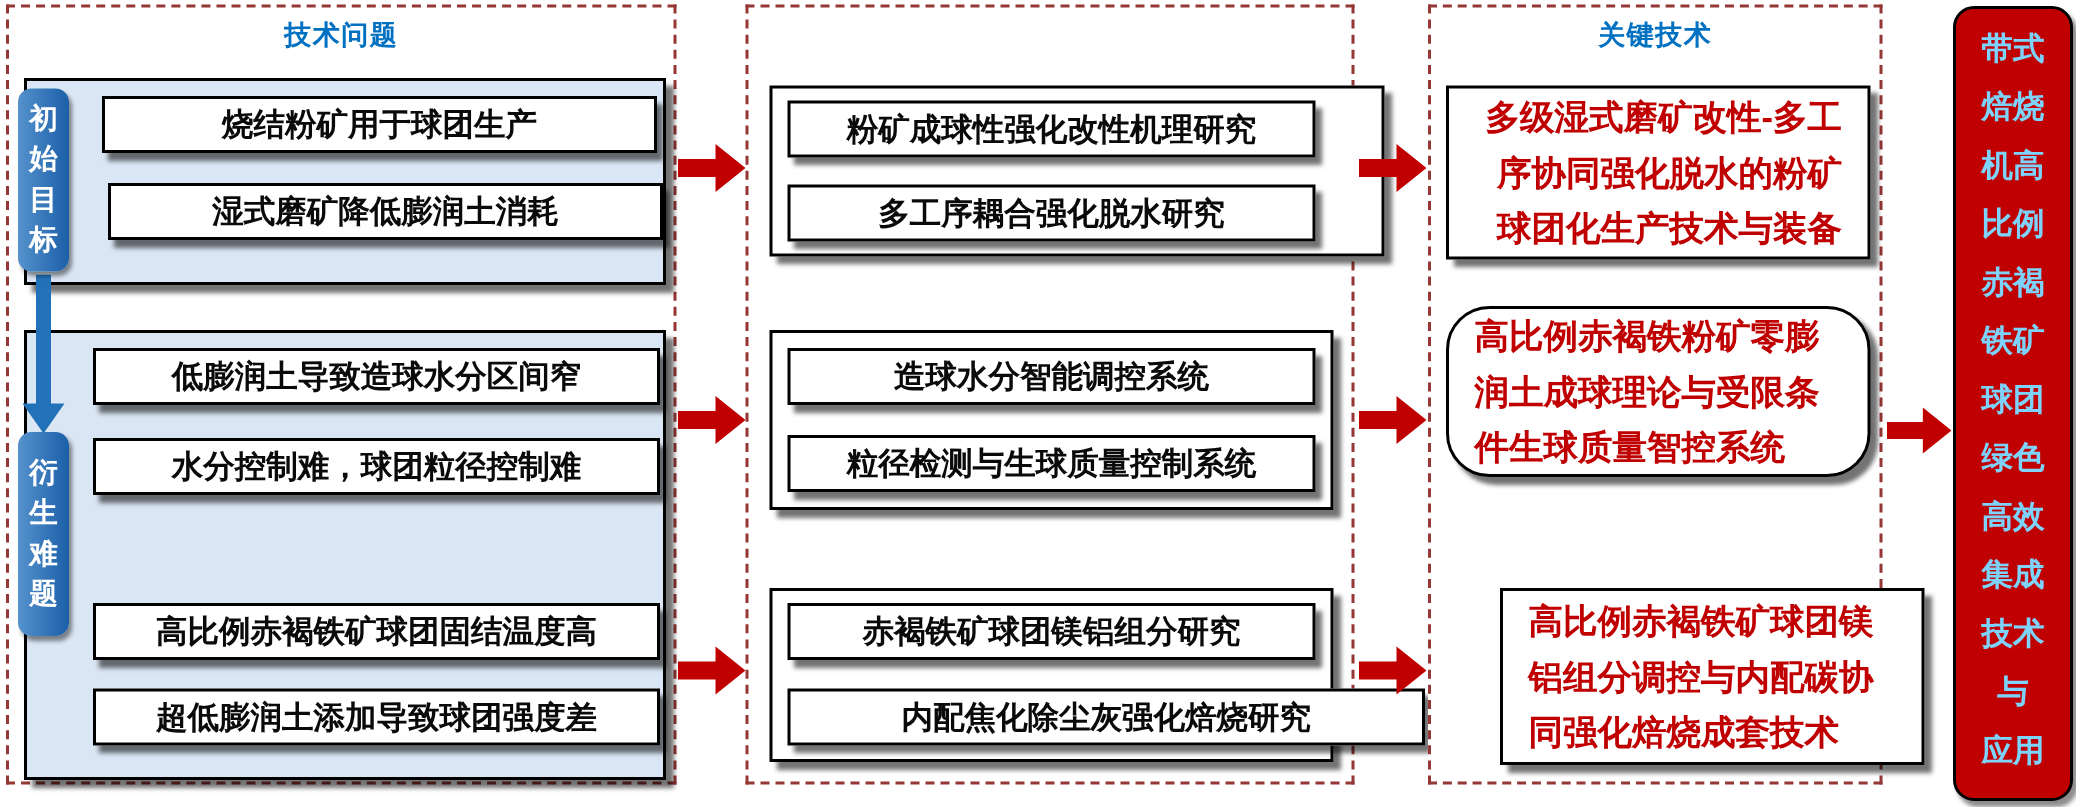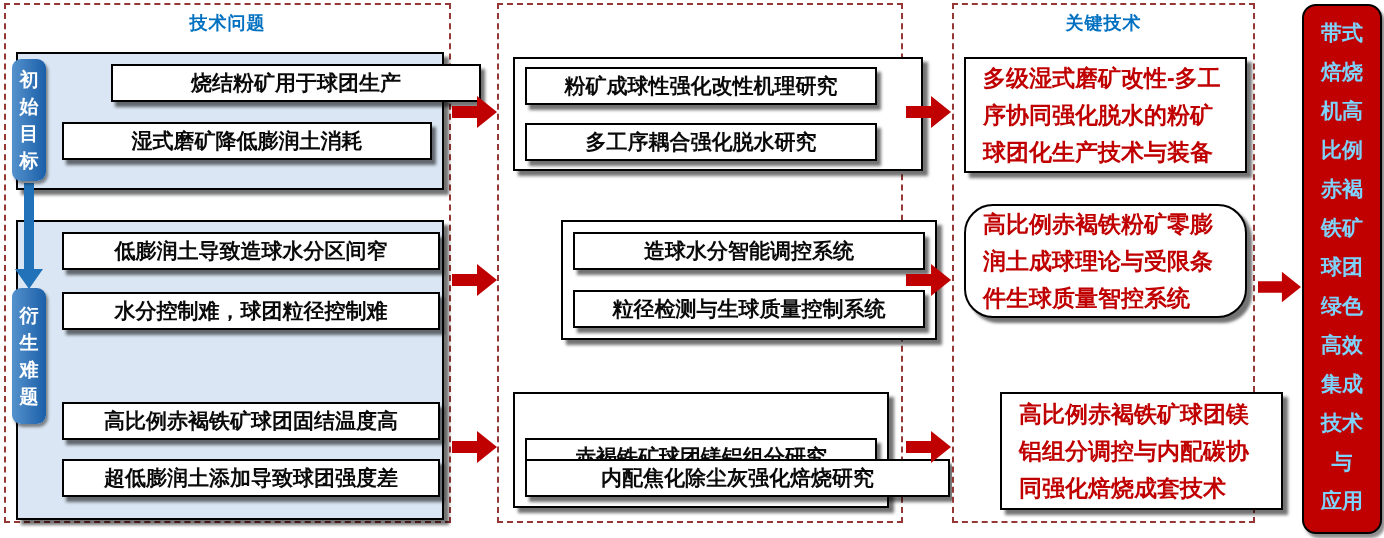--- a/index.html
+++ b/index.html
@@ -133,22 +133,22 @@
 </style>
 </head>
 <body>
 
 <div class="canvas">
 
   <div class="dashed-col" style="left:4px;width:447px;">
     <div class="col-title">技术问题</div>
 
     <div class="bluegroup" style="left:10px;top:47px;width:428px;height:138px;">
-      <div class="item-box" style="left:50px;top:10px;width:370px;margin-left:43px;">烧结粉矿用于球团生产</div>
-      <div class="item-box" style="left:44px;top:68px;width:370px;">湿式磨矿降低膨润土消耗</div>
+      <div class="item-box" style="left:50px;top:10px;width:370px;">烧结粉矿用于球团生产</div>
+      <div class="item-box" style="left:54px;top:68px;width:370px;">湿式磨矿降低膨润土消耗</div>
     </div>
 
     <div class="bluegroup" style="left:10px;top:215px;width:428px;height:300px;">
       <div class="item-box" style="left:44px;top:10px;width:378px;">低膨润土导致造球水分区间窄</div>
       <div class="item-box" style="left:44px;top:70px;width:378px;">水分控制难，球团粒径控制难</div>
       <div class="item-box" style="left:44px;top:180px;width:378px;">高比例赤褐铁矿球团固结温度高</div>
       <div class="item-box" style="left:44px;top:237px;width:378px;">超低膨润土添加导致球团强度差</div>
     </div>
 
     <div class="tab" style="left:6px;top:54px;height:122px;">初
@@ -175,44 +175,44 @@
       <polygon points="0,11 25,11 25,1 45,17 25,33 25,23 0,23" fill="currentColor"></polygon>
     </svg>
 
   <div class="dashed-col" style="left:497px;width:406px;">
 
     <div class="whitegroup" style="left:14px;top:52px;width:410px;height:114px;">
       <div class="item-box" style="left:10px;top:8px;width:352px;">粉矿成球性强化改性机理研究</div>
       <div class="item-box" style="left:10px;top:64px;width:352px;">多工序耦合强化脱水研究</div>
     </div>
 
-    <div class="whitegroup" style="left:14px;top:215px;width:376px;height:120px;margin-left:48px;">
+    <div class="whitegroup" style="left:14px;top:215px;width:376px;height:120px;">
       <div class="item-box" style="left:10px;top:10px;width:352px;">造球水分智能调控系统</div>
       <div class="item-box" style="left:10px;top:68px;width:352px;">粒径检测与生球质量控制系统</div>
     </div>
 
     <div class="whitegroup" style="left:14px;top:387px;width:376px;height:116px;">
-      <div class="item-box" style="left:10px;top:8px;width:352px;margin-top:36px;">赤褐铁矿球团镁铝组分研究</div>
+      <div class="item-box" style="left:10px;top:8px;width:352px;">赤褐铁矿球团镁铝组分研究</div>
       <div class="item-box" style="left:10px;top:65px;width:425px;">内配焦化除尘灰强化焙烧研究</div>
     </div>
   </div>
 
   <svg class="h-arrow" style="left:906px;top:95px;" width="45" height="34" viewBox="0 0 45 34">
       <polygon points="0,11 25,11 25,1 45,17 25,33 25,23 0,23" fill="currentColor"></polygon>
     </svg>
   <svg class="h-arrow" style="left:906px;top:263px;" width="45" height="34" viewBox="0 0 45 34">
       <polygon points="0,11 25,11 25,1 45,17 25,33 25,23 0,23" fill="currentColor"></polygon>
     </svg>
   <svg class="h-arrow" style="left:906px;top:430px;" width="45" height="34" viewBox="0 0 45 34">
       <polygon points="0,11 25,11 25,1 45,17 25,33 25,23 0,23" fill="currentColor"></polygon>
     </svg>
 
   <div class="dashed-col" style="left:952px;width:303px;">
     <div class="col-title">关键技术</div>
-    <div class="tech-box" style="top:52px;height:116px;">多级湿式磨矿改性-多工序协同强化脱水的粉矿球团化生产技术与装备</div>
+    <div class="tech-box" style="top:52px;height:116px;text-align:right;">多级湿式磨矿改性-多工序协同强化脱水的粉矿球团化生产技术与装备</div>
     <div class="tech-box" style="top:199px;height:114px;border-radius:29px;">高比例赤褐铁粉矿零膨润土成球理论与受限条件生球质量智控系统</div>
     <div class="tech-box" style="top:387px;height:118px;margin-left:36px;">高比例赤褐铁矿球团镁铝组分调控与内配碳协同强化焙烧成套技术</div>
   </div>
 
   <svg class="h-arrow" style="left:1258px;top:270px;" width="43" height="34" viewBox="0 0 45 34">
       <polygon points="0,11 25,11 25,1 45,17 25,33 25,23 0,23" fill="currentColor"></polygon>
     </svg>
 
   <div class="result">
     <div class="result-text">带式

